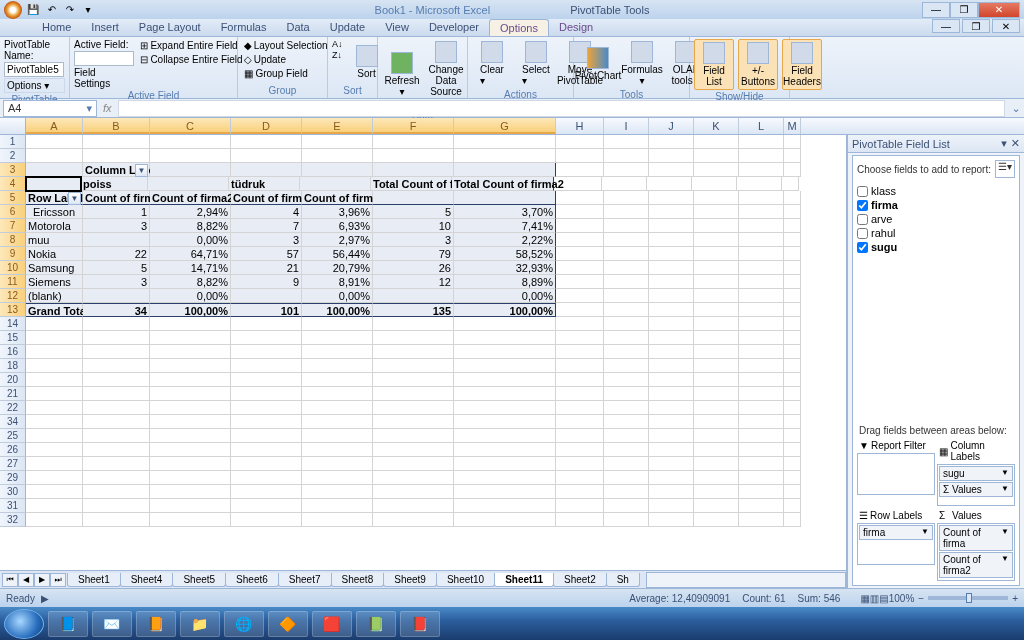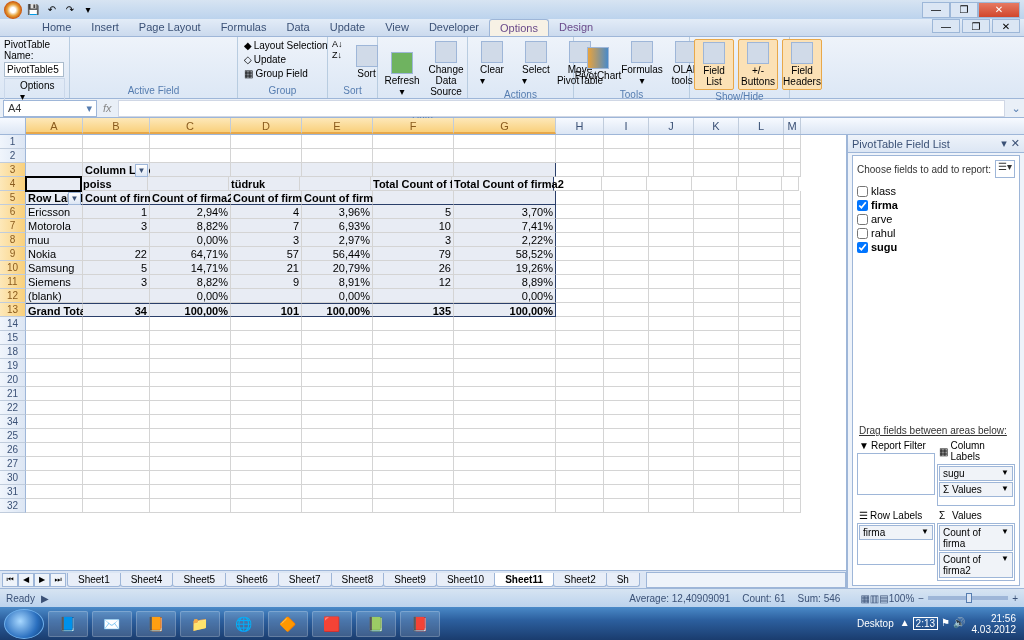--- a/index.html
+++ b/index.html
@@ -79,21 +79,21 @@
 .field-pane { width: 178px; background: #eef3fa; border-left: 2px solid #9eb6d8; display: flex; flex-direction: column; }
 .pane-header { height: 18px; background: linear-gradient(#eef3fa, #dce6f4); border-bottom: 1px solid #9eb6d8; display: flex; align-items: center; padding: 0 4px; font-size: 11px; color: #3b5176; }
 .pane-header .x { margin-left: auto; }
 .field-box { border: 1px solid #9eb6d8; background: #fff; margin: 2px 4px; flex: 1; display: flex; flex-direction: column; }
 .field-box-hdr { padding: 4px; font-size: 10px; color: #333; display: flex; align-items: center; }
 .field-box-hdr .opts { margin-left: auto; width: 20px; height: 18px; border: 1px solid #9eb6d8; background: #fff; text-align: center; }
 .field-list { padding: 2px; }
 .field-item { display: flex; align-items: center; gap: 3px; padding: 1px 2px; font-size: 11px; }
 .field-item input { width: 11px; height: 11px; }
 .field-item.checked { font-weight: bold; }
-.areas-label { padding: 4px 6px 2px; font-size: 10px; color: #333; text-decoration: underline; }
+.areas-label { padding: 4px 6px 2px; font-size: 10px; color: #333; }
 .areas-grid { display: grid; grid-template-columns: 1fr 1fr; gap: 2px; padding: 0 4px 4px; }
 .area-box { }
 .area-title { font-size: 10px; padding: 2px; display: flex; align-items: center; gap: 2px; }
 .area-list { background: #fff; border: 1px solid #9eb6d8; min-height: 42px; padding: 1px; }
 .area-item { background: #f0f3f8; border: 1px solid #9eb6d8; padding: 1px 3px; font-size: 10px; display: flex; margin-bottom: 1px; }
 .area-item .dd { margin-left: auto; font-size: 8px; }
 .defer-row { display: flex; align-items: center; gap: 3px; padding: 4px; font-size: 10px; }
 .defer-row button { margin-left: auto; padding: 1px 8px; font-size: 10px; color: #888; border: 1px solid #ccc; background: #f4f4f4; }
 
 
@@ -114,20 +114,24 @@
 </head>
 <body>
 
 <div class="title-bar">
   <div class="office-btn"></div>
   <div class="qat">
     <div class="qat-icon">💾</div>
     <div class="qat-icon">↶</div>
     <div class="qat-icon">↷</div>
     <div class="qat-icon">▾</div>
+  </div>
+  <div class="title-text">
+    <span>Book1 - Microsoft Excel</span>
+    <span class="title-tools">PivotTable Tools</span>
   </div>
   <div class="win-controls">
     <div class="win-btn">—</div>
     <div class="win-btn">❐</div>
     <div class="win-btn close">✕</div>
   </div>
 </div>
 
 <div class="ribbon-tabs">
   <div class="ribbon-tab">Home</div>
@@ -145,25 +149,36 @@
     <div class="win-btn" style="height:14px">❐</div>
     <div class="win-btn" style="height:14px">✕</div>
   </div>
 </div>
 
 <div class="ribbon">
   <div class="ribbon-group" style="width:70px">
     <div class="ribbon-col">
       <span>PivotTable Name:</span>
       <input class="mini-input" value="PivotTable5" style="">
-      <span style="border:1px solid #cbd8ea;padding:1px 15px">Options ▾</span>
+      <span style="border:1px solid #cbd8ea;padding:1px 2px">Options ▾</span>
     </div>
     <div class="ribbon-group-label">PivotTable</div>
   </div>
   <div class="ribbon-group" style="width:168px">
+    <div class="ribbon-row">
+      <div class="ribbon-col" style="width:62px">
+        <span>Active Field:</span>
+        <input class="mini-input" style="">
+        <span>Field Settings</span>
+      </div>
+      <div class="ribbon-col">
+        <span class="ribbon-small">⊞ <span>Expand Entire Field</span></span>
+        <span class="ribbon-small">⊟ <span>Collapse Entire Field</span></span>
+      </div>
+    </div>
     <div class="ribbon-group-label">Active Field</div>
   </div>
   <div class="ribbon-group" style="width:90px">
     <div class="ribbon-col">
       <span class="ribbon-small">◆ <span>Layout Selection</span></span>
       <span class="ribbon-small">◇ <span>Update</span></span>
       <span class="ribbon-small">▦ <span>Group Field</span></span>
     </div>
     <div class="ribbon-group-label">Group</div>
   </div>
@@ -365,21 +380,21 @@
           <div class="cell" style="width: 48px;"></div>
           <div class="cell" style="width: 45px;"></div>
           <div class="cell" style="width: 45px;"></div>
           <div class="cell" style="width: 45px;"></div>
           <div class="cell" style="width: 45px;"></div>
           <div class="cell" style="width: 17px;"></div>
         </div>
         <div class="dd-btn" style="left: 68px; top: 57px;">▼</div>
         <div class="row">
           <div class="row-h sel">6</div>
-          <div class="cell pivot-bg" style="width: 57px;">Ericsson</div>
+          <div class="cell pivot-bg" style="width: 57px; text-align: center;">Ericsson</div>
           <div class="cell pivot-bg r" style="width: 67px;">1</div>
           <div class="cell pivot-bg r" style="width: 81px;">2,94%</div>
           <div class="cell pivot-bg r" style="width: 71px;">4</div>
           <div class="cell pivot-bg r" style="width: 71px;">3,96%</div>
           <div class="cell pivot-bg r" style="width: 81px;">5</div>
           <div class="cell pivot-bg r pivot-border-r" style="width: 102px;">3,70%</div>
           <div class="cell" style="width: 48px;"></div>
           <div class="cell" style="width: 45px;"></div>
           <div class="cell" style="width: 45px;"></div>
           <div class="cell" style="width: 45px;"></div>
@@ -435,21 +450,21 @@
           <div class="cell" style="width: 17px;"></div>
         </div>
         <div class="row">
           <div class="row-h sel">10</div>
           <div class="cell pivot-bg" style="width: 57px;">Samsung</div>
           <div class="cell pivot-bg r" style="width: 67px;">5</div>
           <div class="cell pivot-bg r" style="width: 81px;">14,71%</div>
           <div class="cell pivot-bg r" style="width: 71px;">21</div>
           <div class="cell pivot-bg r" style="width: 71px;">20,79%</div>
           <div class="cell pivot-bg r" style="width: 81px;">26</div>
-          <div class="cell pivot-bg r pivot-border-r" style="width: 102px;">19,26%</div>
+          <div class="cell pivot-bg r pivot-border-r" style="width: 102px;">32,93%</div>
           <div class="cell" style="width: 48px;"></div>
           <div class="cell" style="width: 45px;"></div>
           <div class="cell" style="width: 45px;"></div>
           <div class="cell" style="width: 45px;"></div>
           <div class="cell" style="width: 45px;"></div>
           <div class="cell" style="width: 17px;"></div>
         </div>
         <div class="row">
           <div class="row-h sel">11</div>
           <div class="cell pivot-bg" style="width: 57px;">Siemens</div>
@@ -524,52 +539,52 @@
           <div class="cell" style="width: 81px;"></div>
           <div class="cell" style="width: 102px;"></div>
           <div class="cell" style="width: 48px;"></div>
           <div class="cell" style="width: 45px;"></div>
           <div class="cell" style="width: 45px;"></div>
           <div class="cell" style="width: 45px;"></div>
           <div class="cell" style="width: 45px;"></div>
           <div class="cell" style="width: 17px;"></div>
         </div>
         <div class="row">
+          <div class="row-h">16</div>
+          <div class="cell" style="width: 57px;"></div>
+          <div class="cell" style="width: 67px;"></div>
+          <div class="cell" style="width: 81px;"></div>
+          <div class="cell" style="width: 71px;"></div>
+          <div class="cell" style="width: 71px;"></div>
+          <div class="cell" style="width: 81px;"></div>
+          <div class="cell" style="width: 102px;"></div>
+          <div class="cell" style="width: 48px;"></div>
+          <div class="cell" style="width: 45px;"></div>
+          <div class="cell" style="width: 45px;"></div>
+          <div class="cell" style="width: 45px;"></div>
+          <div class="cell" style="width: 45px;"></div>
+          <div class="cell" style="width: 17px;"></div>
+        </div>
+        <div class="row">
           <div class="row-h">18</div>
           <div class="cell" style="width: 57px;"></div>
           <div class="cell" style="width: 67px;"></div>
           <div class="cell" style="width: 81px;"></div>
           <div class="cell" style="width: 71px;"></div>
           <div class="cell" style="width: 71px;"></div>
           <div class="cell" style="width: 81px;"></div>
           <div class="cell" style="width: 102px;"></div>
           <div class="cell" style="width: 48px;"></div>
           <div class="cell" style="width: 45px;"></div>
           <div class="cell" style="width: 45px;"></div>
           <div class="cell" style="width: 45px;"></div>
           <div class="cell" style="width: 45px;"></div>
           <div class="cell" style="width: 17px;"></div>
         </div>
         <div class="row">
-          <div class="row-h">19</div>
-          <div class="cell" style="width: 57px;"></div>
-          <div class="cell" style="width: 67px;"></div>
-          <div class="cell" style="width: 81px;"></div>
-          <div class="cell" style="width: 71px;"></div>
-          <div class="cell" style="width: 71px;"></div>
-          <div class="cell" style="width: 81px;"></div>
-          <div class="cell" style="width: 102px;"></div>
-          <div class="cell" style="width: 48px;"></div>
-          <div class="cell" style="width: 45px;"></div>
-          <div class="cell" style="width: 45px;"></div>
-          <div class="cell" style="width: 45px;"></div>
-          <div class="cell" style="width: 45px;"></div>
-          <div class="cell" style="width: 17px;"></div>
-        </div>
-        <div class="row">
           <div class="row-h">20</div>
           <div class="cell" style="width: 57px;"></div>
           <div class="cell" style="width: 67px;"></div>
           <div class="cell" style="width: 81px;"></div>
           <div class="cell" style="width: 71px;"></div>
           <div class="cell" style="width: 71px;"></div>
           <div class="cell" style="width: 81px;"></div>
           <div class="cell" style="width: 102px;"></div>
           <div class="cell" style="width: 48px;"></div>
           <div class="cell" style="width: 45px;"></div>
@@ -653,20 +668,36 @@
           <div class="cell" style="width: 102px;"></div>
           <div class="cell" style="width: 48px;"></div>
           <div class="cell" style="width: 45px;"></div>
           <div class="cell" style="width: 45px;"></div>
           <div class="cell" style="width: 45px;"></div>
           <div class="cell" style="width: 45px;"></div>
           <div class="cell" style="width: 17px;"></div>
         </div>
         <div class="row">
           <div class="row-h">27</div>
+          <div class="cell" style="width: 57px;"></div>
+          <div class="cell" style="width: 67px;"></div>
+          <div class="cell" style="width: 81px;"></div>
+          <div class="cell" style="width: 71px;"></div>
+          <div class="cell" style="width: 71px;"></div>
+          <div class="cell" style="width: 81px;"></div>
+          <div class="cell" style="width: 102px;"></div>
+          <div class="cell" style="width: 48px;"></div>
+          <div class="cell" style="width: 45px;"></div>
+          <div class="cell" style="width: 45px;"></div>
+          <div class="cell" style="width: 45px;"></div>
+          <div class="cell" style="width: 45px;"></div>
+          <div class="cell" style="width: 17px;"></div>
+        </div>
+        <div class="row">
+          <div class="row-h">29</div>
           <div class="cell" style="width: 57px;"></div>
           <div class="cell" style="width: 67px;"></div>
           <div class="cell" style="width: 81px;"></div>
           <div class="cell" style="width: 71px;"></div>
           <div class="cell" style="width: 71px;"></div>
           <div class="cell" style="width: 81px;"></div>
           <div class="cell" style="width: 102px;"></div>
           <div class="cell" style="width: 48px;"></div>
           <div class="cell" style="width: 45px;"></div>
           <div class="cell" style="width: 45px;"></div>
@@ -860,26 +891,13 @@
   <div class="start-orb"></div>
   <div class="task-icon">📘</div>
   <div class="task-icon">✉️</div>
   <div class="task-icon">📙</div>
   <div class="task-icon">📁</div>
   <div class="task-icon">🌐</div>
   <div class="task-icon">🔶</div>
   <div class="task-icon">🟥</div>
   <div class="task-icon">📗</div>
   <div class="task-icon">📕</div>
-  <div class="tray">
-    <span>Desktop</span>
-    <div class="tray-icons">
-      <span>▲</span>
-      <span style="border:1px solid #fff;padding:0 2px">2:13</span>
-      <span>⚑</span>
-      <span>🔊</span>
-    </div>
-    <div class="clock">
-      <div>21:56</div>
-      <div>4.03.2012</div>
-    </div>
-  </div>
 </div>
 
 </body></html>

